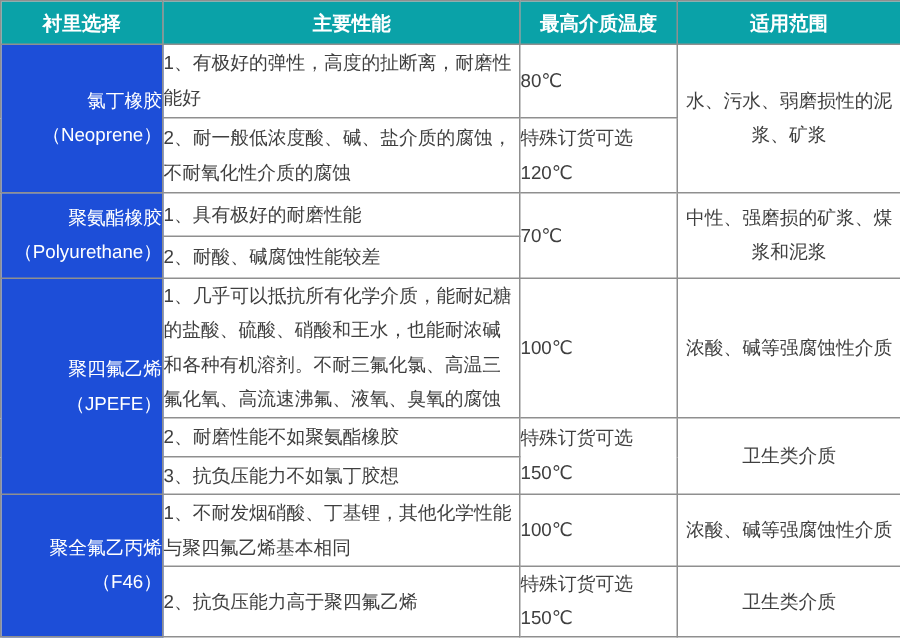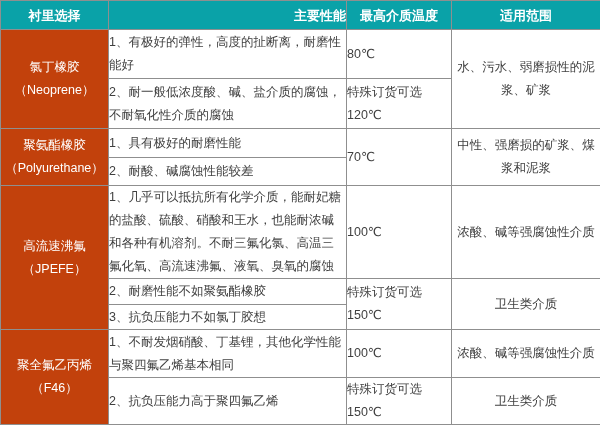--- a/index.html
+++ b/index.html
@@ -41,27 +41,27 @@
   tr.dash > td { border-top: 1px dashed #c6c6c6; }
 
   
   tr.head > th {
     background: #0aa2a8;
     color: #ffffff;
     font-weight: bold;
     font-size: 13px;
     height: 28px;
   }
-  tr.head > th.left { text-align: right; padding-left: 14px; }
+  tr.head > th.left { text-align: center; padding-left: 14px; }
 
   
   td.mat {
-    background: #c2410c;
+    background: #1d4ed8;
     color: #ffffff;
-    text-align: center;
+    text-align: right;
     line-height: 26px;
     font-size: 12.5px;
   }
 
   td.perf {
     text-align: left;
     padding-left: 14px;
     padding-right: 6px;
     margin-top: 16px;
   }
@@ -131,21 +131,21 @@
         <td class="perf">1、具有极好的耐磨性能</td>
         <td class="temp" rowspan="2">70℃</td>
         <td class="range" rowspan="2">中性、强磨损的矿浆、煤浆和泥浆</td>
       </tr>
       <tr class="dash h28">
         <td class="perf">2、耐酸、碱腐蚀性能较差</td>
       </tr>
 
       <tr class="h93">
         <td class="mat" rowspan="3">
-          <div>高流速沸氟</div>
+          <div>聚四氟乙烯</div>
           <div>（JPEFE）</div>
         </td>
         <td class="perf">1、几乎可以抵抗所有化学介质，能耐妃糖的盐酸、硫酸、硝酸和王水，也能耐浓碱和各种有机溶剂。不耐三氟化氯、高温三氟化氧、高流速沸氟、液氧、臭氧的腐蚀</td>
         <td class="temp">100℃</td>
         <td class="range">浓酸、碱等强腐蚀性介质</td>
       </tr>
       <tr class="dash h26">
         <td class="perf">2、耐磨性能不如聚氨酯橡胶</td>
         <td class="temp" rowspan="2">
           <div>特殊订货可选</div>

